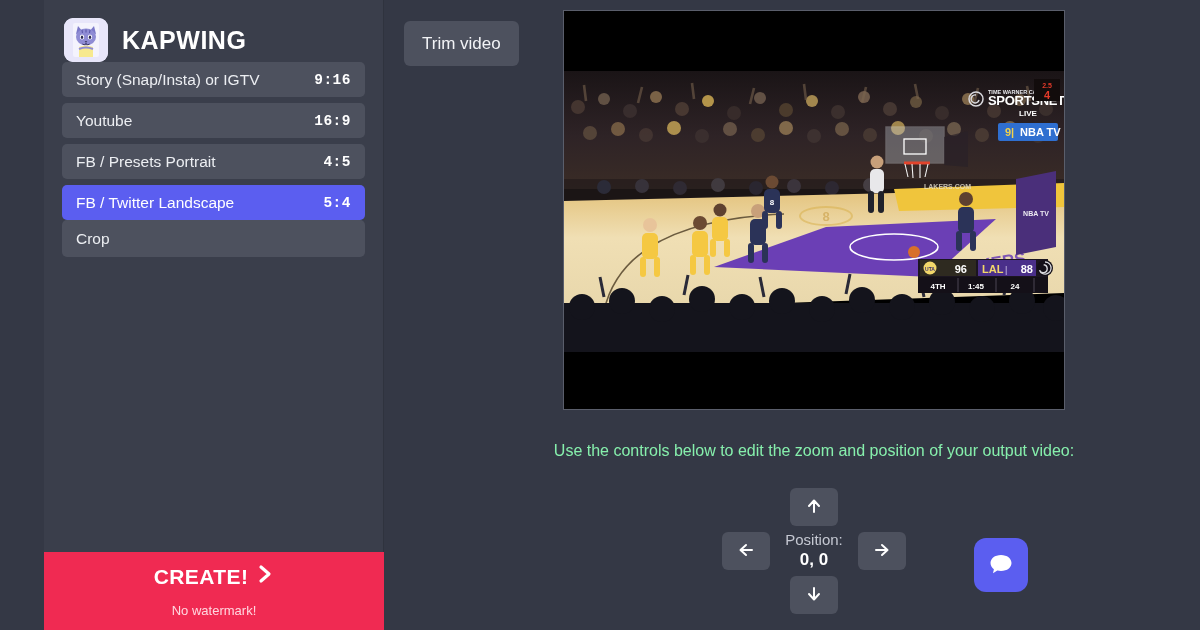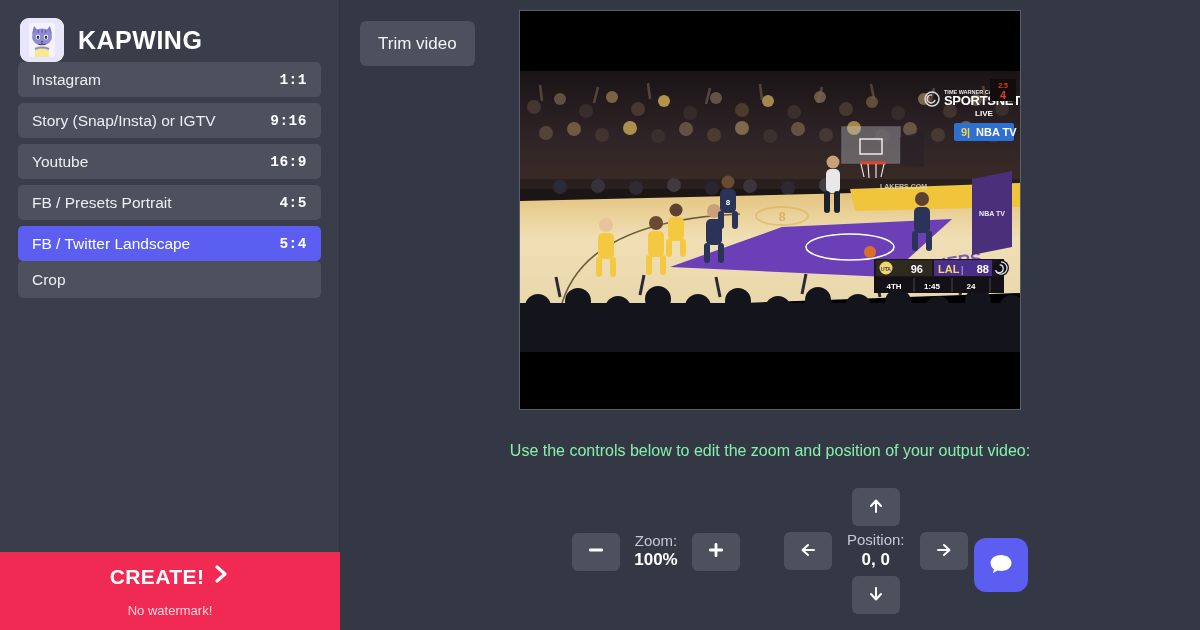--- a/index.html
+++ b/index.html
@@ -3,21 +3,21 @@
 <meta charset="utf-8">
 <style>
   * { box-sizing: border-box; margin: 0; padding: 0; }
   html, body {
     width: 1200px; height: 630px;
     overflow: hidden;
     background: #343845;
     font-family: "Liberation Sans", sans-serif;
     -webkit-font-smoothing: antialiased;
   }
-  .app { position: relative; width: 1052px; height: 630px; display: flex; }
+  .app { position: relative; width: 1052px; height: 630px; display: flex; padding-left: 44px; }
 
   
   .sidebar {
     width: 340px; height: 630px;
     background: #3a3e4b;
     border-right: 1px solid #2f333e;
     display: flex; flex-direction: column;
     position: relative;
   }
   .brand { display: flex; align-items: center; gap: 14px; padding: 18px 0 0 20px; }
@@ -178,24 +178,20 @@
 
           <path d="M15 39 L15 29 q7 -3 14 0 L29 39 Z" fill="#f7e98f"></path>
           <path d="M15 31 q7 -3 14 0" stroke="#8f8cd4" stroke-width="2" fill="none"></path>
         </svg>
       </div>
       <div class="brand-name">KAPWING</div>
     </div>
 
 
     <div class="resize-list">
-      <div class="resize-item">
-        <span>Instagram</span>
-        <span class="ratio">1:1</span>
-      </div>
       <div class="resize-item">
         <span>Story (Snap/Insta) or IGTV</span>
         <span class="ratio">9:16</span>
       </div>
       <div class="resize-item">
         <span>Youtube</span>
         <span class="ratio">16:9</span>
       </div>
       <div class="resize-item">
         <span>FB / Presets Portrait</span>
@@ -458,41 +454,20 @@
             <path d="M394 207 L394 221 M432 207 L432 221 M470 207 L470 221" stroke="#4a4452" stroke-width="1"></path>
           </g>
         </svg>
       </div>
     </div>
 
     <div class="hint-text">Use the controls below to edit the zoom and position of your output video:</div>
 
     <div class="controls">
 
-      <div class="zoom-group">
-        <button class="ctl-btn">
-          <span>
-            <svg width="18" height="18" viewBox="0 0 18 18" aria-hidden="true">
-              <rect x="2" y="7.6" width="14" height="2.8" rx="1.2" fill="#ffffff"></rect>
-            </svg>
-          </span>
-        </button>
-        <div class="ctl-label">
-          <span class="cap">Zoom:</span>
-          <span class="val">100%</span>
-        </div>
-        <button class="ctl-btn">
-          <span>
-            <svg width="18" height="18" viewBox="0 0 18 18" aria-hidden="true">
-              <rect x="2" y="7.6" width="14" height="2.8" rx="1.2" fill="#ffffff"></rect>
-              <rect x="7.6" y="2" width="2.8" height="14" rx="1.2" fill="#ffffff"></rect>
-            </svg>
-          </span>
-        </button>
-      </div>
 
       <div class="pos-group">
         <button class="ctl-btn pos-up">
           <span>
             <svg width="20" height="20" viewBox="0 0 20 20" aria-hidden="true">
               <path d="M10 16 L10 5 M5 10 L10 4.5 L15 10" stroke="#ffffff" stroke-width="2" fill="none" stroke-linecap="round" stroke-linejoin="round"></path>
             </svg>
           </span>
         </button>
         <button class="ctl-btn pos-left">

